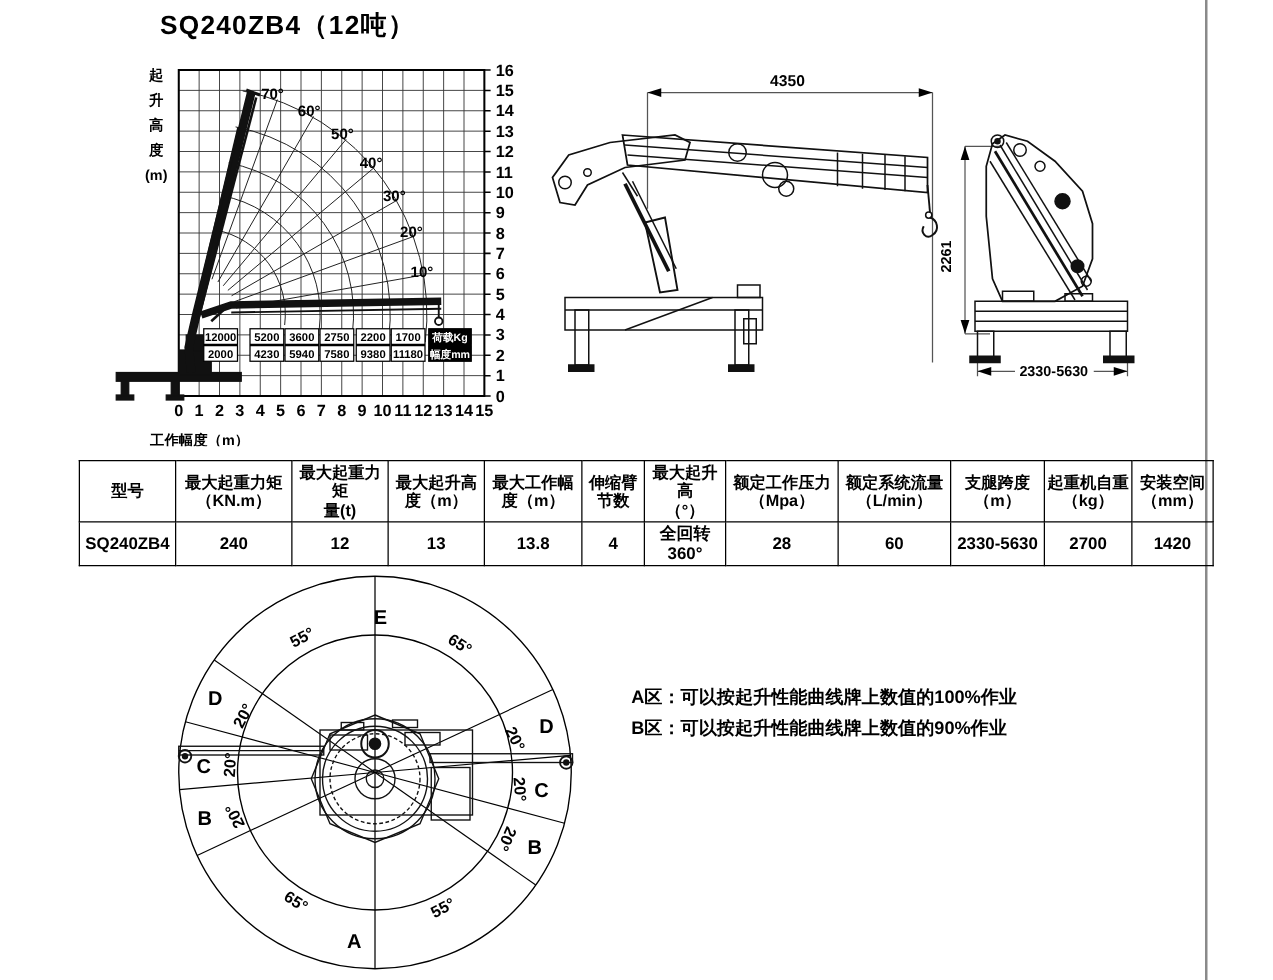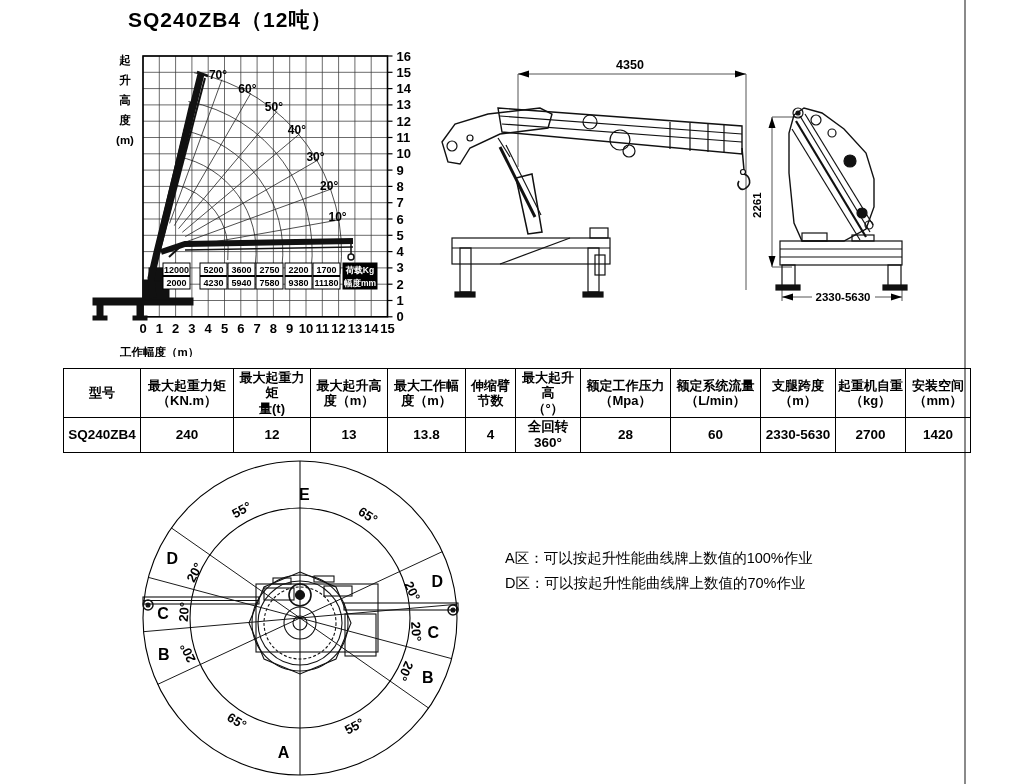--- a/index.html
+++ b/index.html
@@ -16,21 +16,21 @@
   table.spec{border-collapse:collapse;table-layout:fixed;}
   table.spec td,table.spec th{
     border:1.5px solid #000;text-align:center;vertical-align:middle;
     font-weight:bold;padding:1px 1px;line-height:1.18;
   }
   table.spec th{font-size:13px;height:37px;}
   table.spec td{font-size:13.5px;height:31px;}
   
   #legend{left:505px;top:543px;width:335px;}
   #legend-title{font-size:15.5px;font-weight:bold;text-align:center;padding-right:28px;letter-spacing:1px;}
-  .legend-line{font-size:14.5px;font-weight:normal;line-height:15px;margin-top:9.5px;white-space:nowrap;}
+  .legend-line{font-size:14.5px;font-weight:bold;line-height:15px;margin-top:9.5px;white-space:nowrap;}
   .legend-line:first-of-type{margin-top:8px;}
   svg text{font-family:"Liberation Sans","DejaVu Sans",sans-serif;}
 </style>
 </head>
 <body>
 
 <div class="abs" id="page-title">SQ240ZB4（12吨）</div>
 
 <div class="abs" id="page-edge"></div>
 
@@ -460,14 +460,14 @@
       <text x="0" y="0" font-size="13" font-weight="bold" fill="#000" text-anchor="middle" transform="translate(273.1836925443756,141.01226694851766) rotate(64)">20°</text>
       <text x="0" y="0" font-size="13" font-weight="bold" fill="#000" text-anchor="middle" transform="translate(276.57380618627553,179.7614431877377) rotate(86)">20°</text>
       <text x="0" y="0" font-size="13" font-weight="bold" fill="#000" text-anchor="middle" transform="translate(266.5064721481048,217.33324531495833) rotate(114)">20°</text>
       <text x="0" y="0" font-size="13" font-weight="bold" fill="#000" text-anchor="middle" transform="translate(99.44944778168752,272.89375638917204) rotate(32)">65°</text>
       <text x="0" y="0" font-size="13" font-weight="bold" fill="#000" text-anchor="middle" transform="translate(221.33333081467413,278.21532164774305) rotate(-28)">55°</text>
     </g>
 </svg>
 
 <div class="abs" id="legend">
   <div class="legend-line">A区：可以按起升性能曲线牌上数值的100%作业</div>
-  <div class="legend-line">D区：可以按起升性能曲线牌上数值的70%作业</div>
+  <div class="legend-line">B区：可以按起升性能曲线牌上数值的90%作业</div>
 </div>
 
 </body></html>

